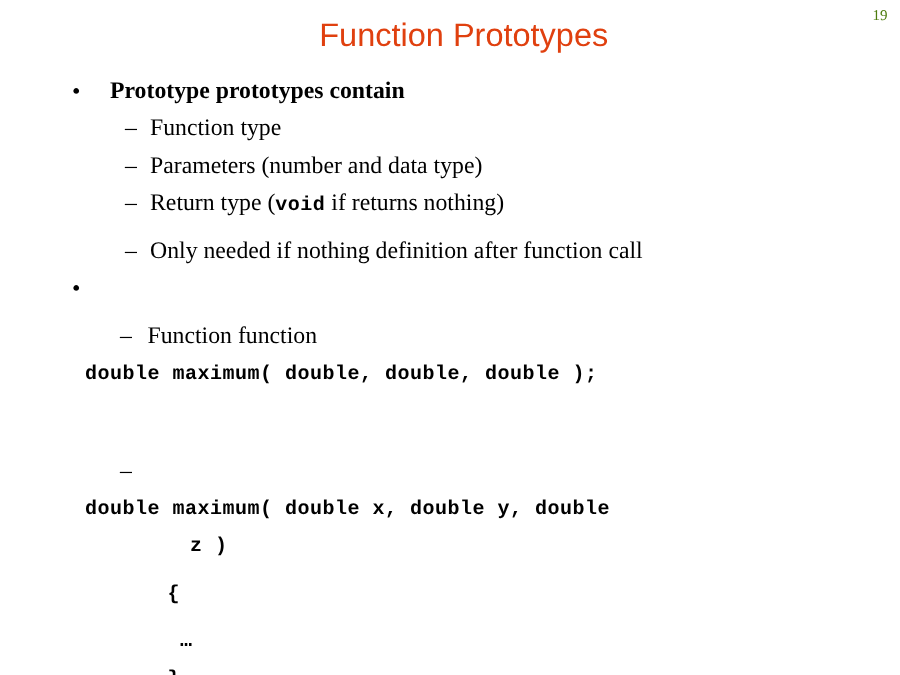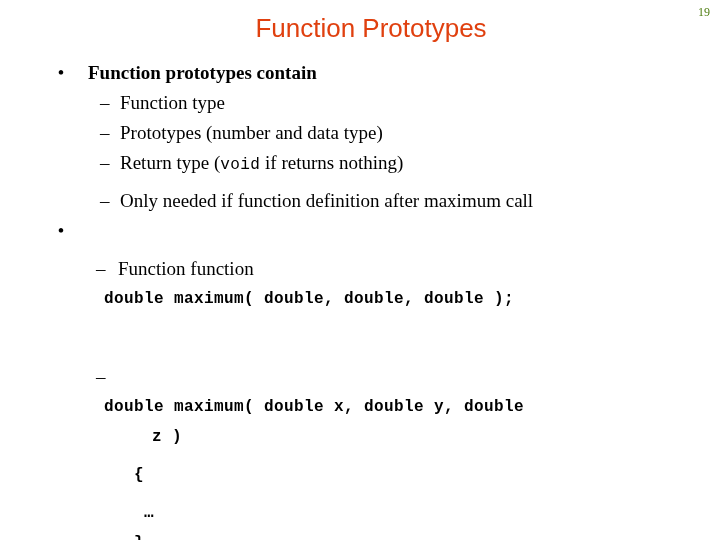--- a/index.html
+++ b/index.html
@@ -110,31 +110,31 @@
     line-height: 30px;
   }
 
   
   .code {
     font-family: "Liberation Mono", "DejaVu Sans Mono", monospace;
     font-weight: bold;
     font-size: 16px;
     line-height: 30px;
     height: 30px;
-    padding-left: 104px;
+    padding-left: 68px;
     letter-spacing: 0.4px;
     white-space: pre;
   }
   .code.indent-1 { padding-left: 152px; }
   .code.indent-brace { padding-left: 134px; }
   .code.indent-dots { padding-left: 144px; }
 
   .mono-inline {
     font-family: "Liberation Mono", "DejaVu Sans Mono", monospace;
-    font-weight: normal;
+    font-weight: bold;
     font-size: 16px;
     letter-spacing: 0.4px;
     text-align: right;
   }
 
   .spacer-sm { height: 8px; }
   .spacer-md { height: 18px; }
   .spacer-lg { height: 30px; }
 </style>
 </head>
@@ -143,43 +143,43 @@
 <div class="slide">
 
   <div class="page-number">19</div>
 
   <div class="slide-title">Function Prototypes</div>
 
   <div class="body">
 
     <div class="line lvl1">
       <span class="marker">•</span>
-      <span>Function prototypes contain</span>
+      <span>Prototype prototypes contain</span>
     </div>
 
     <div class="line lvl2">
       <span class="marker">–</span>
       <span>Function type</span>
     </div>
 
     <div class="line lvl2">
       <span class="marker">–</span>
-      <span>Prototypes (number and data type)</span>
+      <span>Parameters (number and data type)</span>
     </div>
 
     <div class="line lvl2">
       <span class="marker">–</span>
       <span>Return type (</span><span class="mono-inline">void</span><span> if returns nothing)</span>
     </div>
 
     <div class="spacer-sm"></div>
 
     <div class="line lvl2">
       <span class="marker">–</span>
-      <span>Only needed if function definition after maximum call</span>
+      <span>Only needed if nothing definition after function call</span>
     </div>
 
     <div class="line lvl1">
       <span class="marker">•</span>
     </div>
 
     <div class="spacer-sm"></div>
 
     <div class="line lvl3">
       <span class="marker">–</span>

